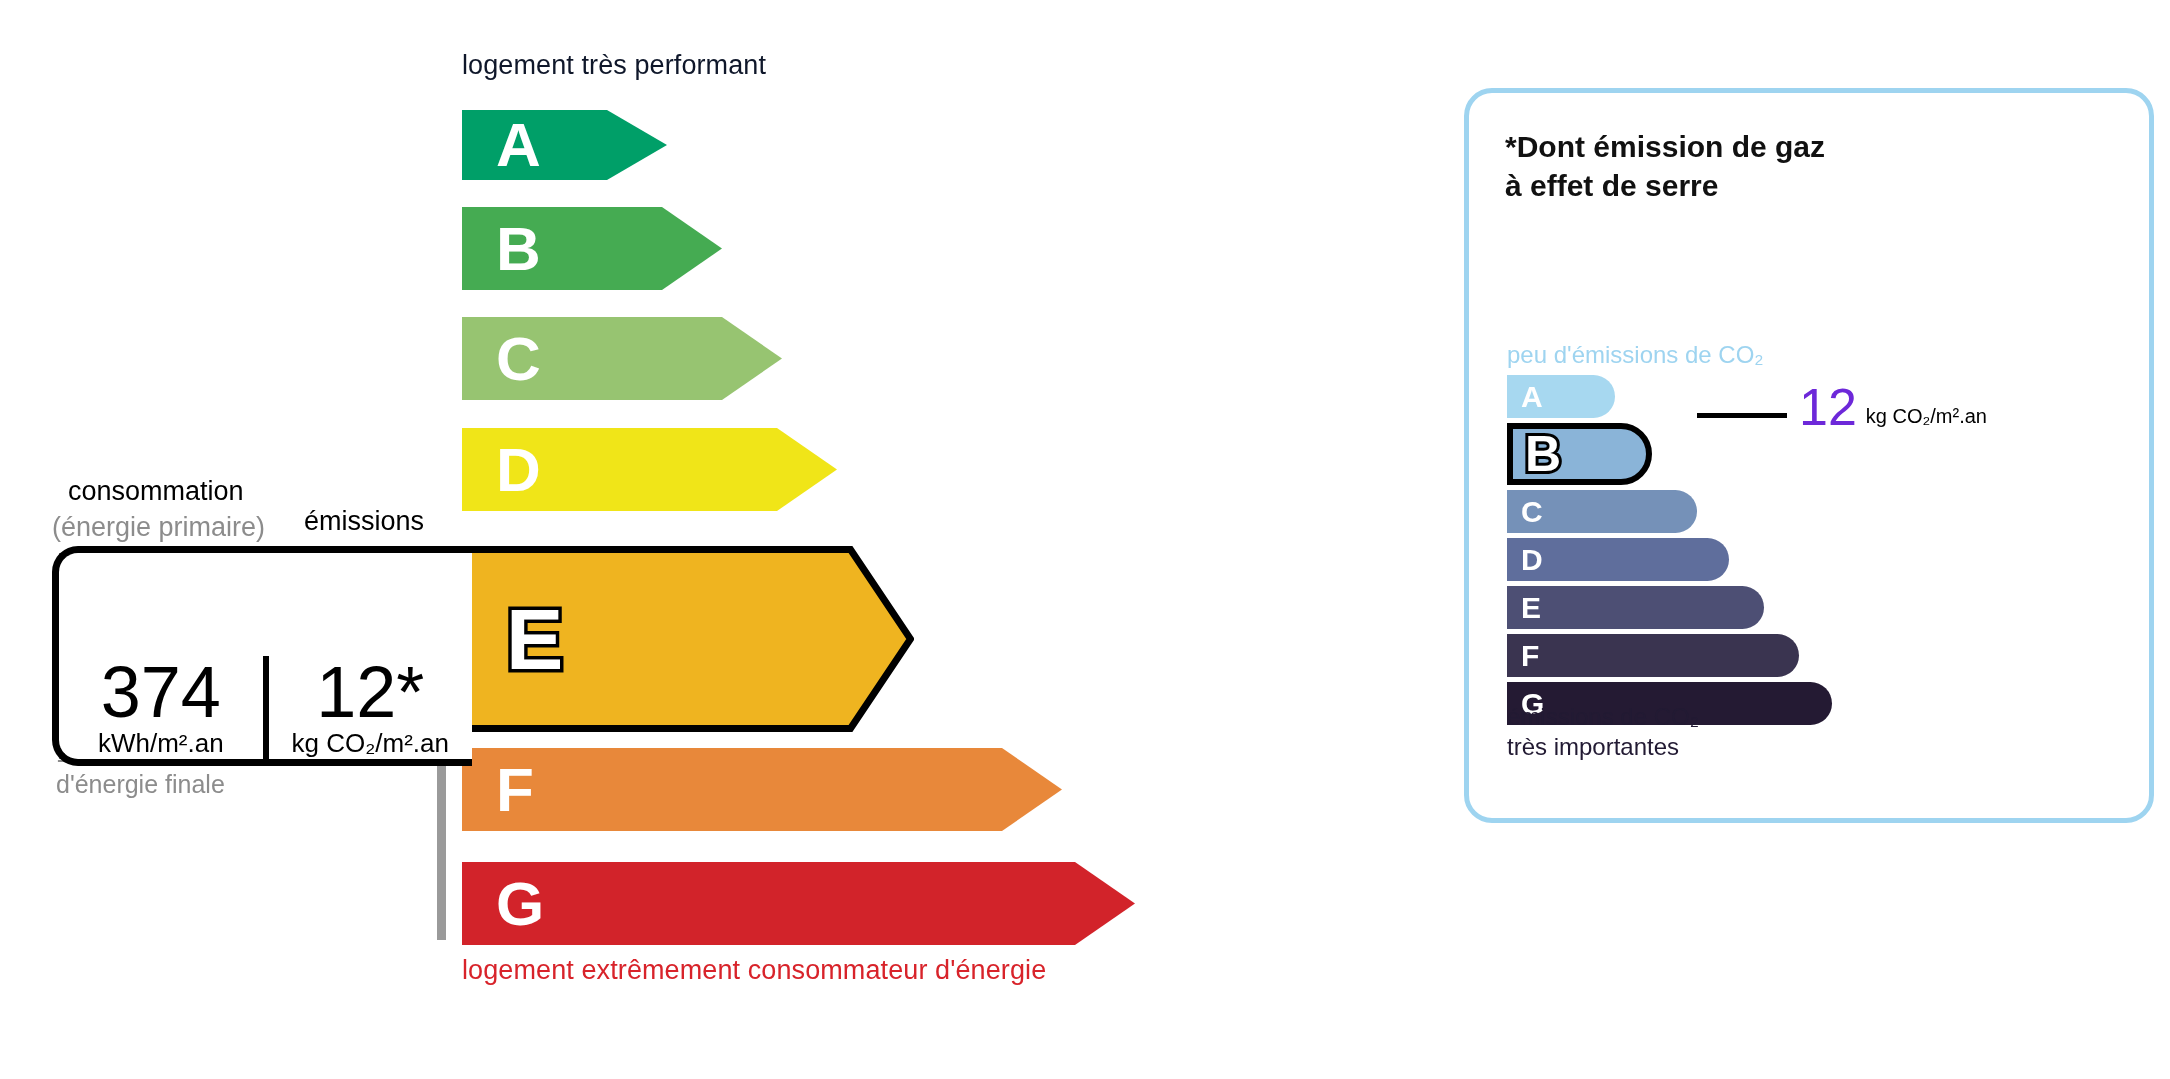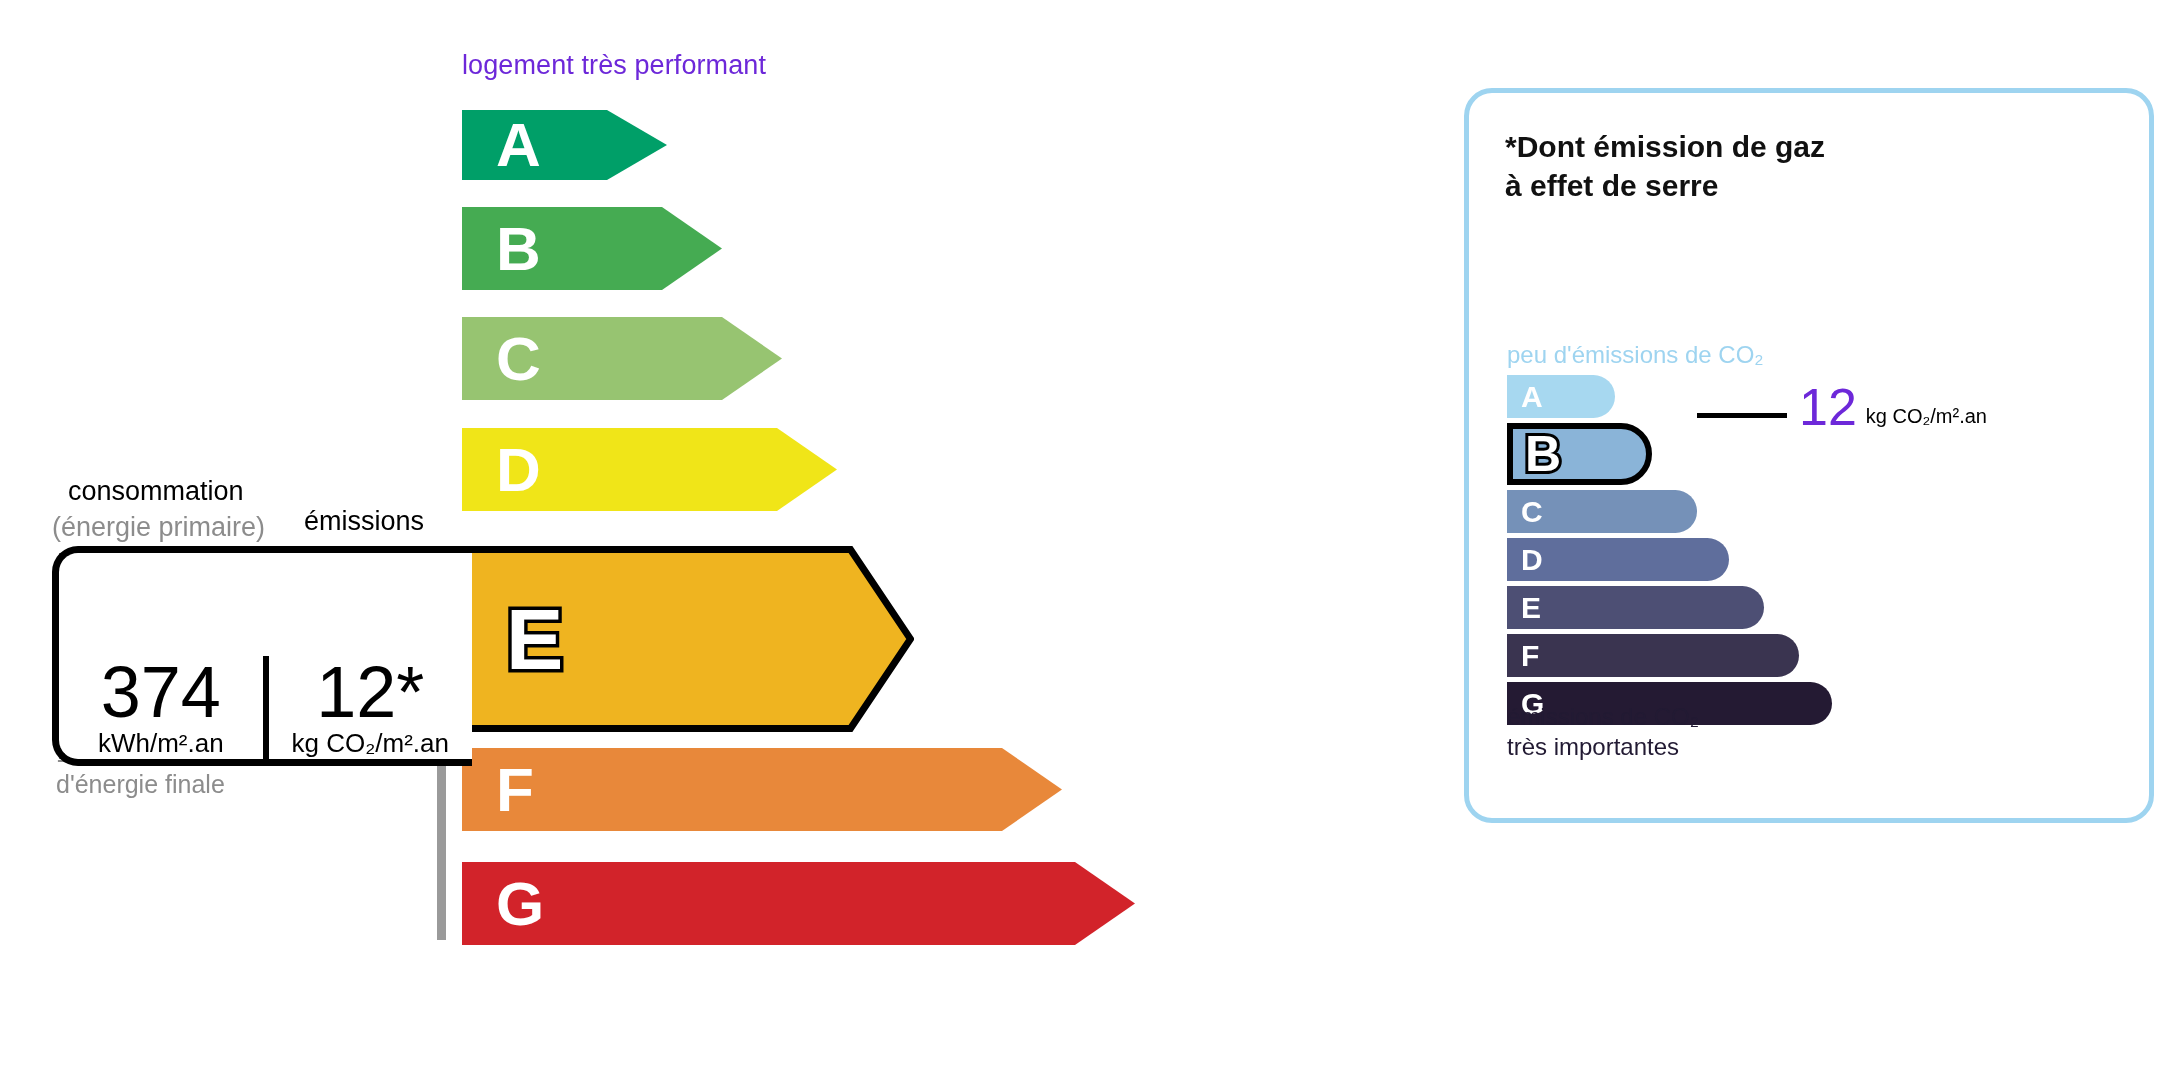--- a/index.html
+++ b/index.html
@@ -9,21 +9,21 @@
     font-family: "Liberation Sans", sans-serif;
     overflow: hidden;
   }
   #root { position: relative; width: 2170px; height: 1079px; }
 
   
   #dpe { position: absolute; left: 0; top: 0; width: 1400px; height: 1079px; }
 
   .top-caption {
     position: absolute; left: 462px; top: 50px;
-    font-size: 27px; color: #6d28d9; letter-spacing: .1px;
+    font-size: 27px; color: #0f172a; letter-spacing: .1px;
   }
   .bottom-caption {
     position: absolute; left: 462px; top: 955px;
     font-size: 27px; color: #d8232a; letter-spacing: .1px;
   }
 
   .rows { position: absolute; left: 0; top: 0; width: 1400px; height: 1079px; }
 
   .arrow-row { position: absolute; left: 462px; }
   .arrow-svg { display: block; }
@@ -200,20 +200,21 @@
       </div>
       <div class="vb-cell">
         <div class="vb-num">12*</div>
         <div class="vb-unit">kg CO₂/m².an</div>
       </div>
     </div>
 
     <div class="label-finale">165 kWh/m².an<br>d'énergie finale</div>
     <div id="passoire-bar"></div>
 
+    <div class="bottom-caption">logement extrêmement consommateur d'énergie</div>
   </div>
 
   <div id="ges">
     <div id="ges-title">*Dont émission de gaz<br>à effet de serre</div>
     <div id="ges-top-caption">peu d'émissions de CO₂</div>
 
     <div class="ges-rows" id="ges-rows">
         <div class="ges-row">
           <div class="ges-bar" style="width:108px;background:#a7d8f0"></div>
           <div class="ges-letter">A</div>

